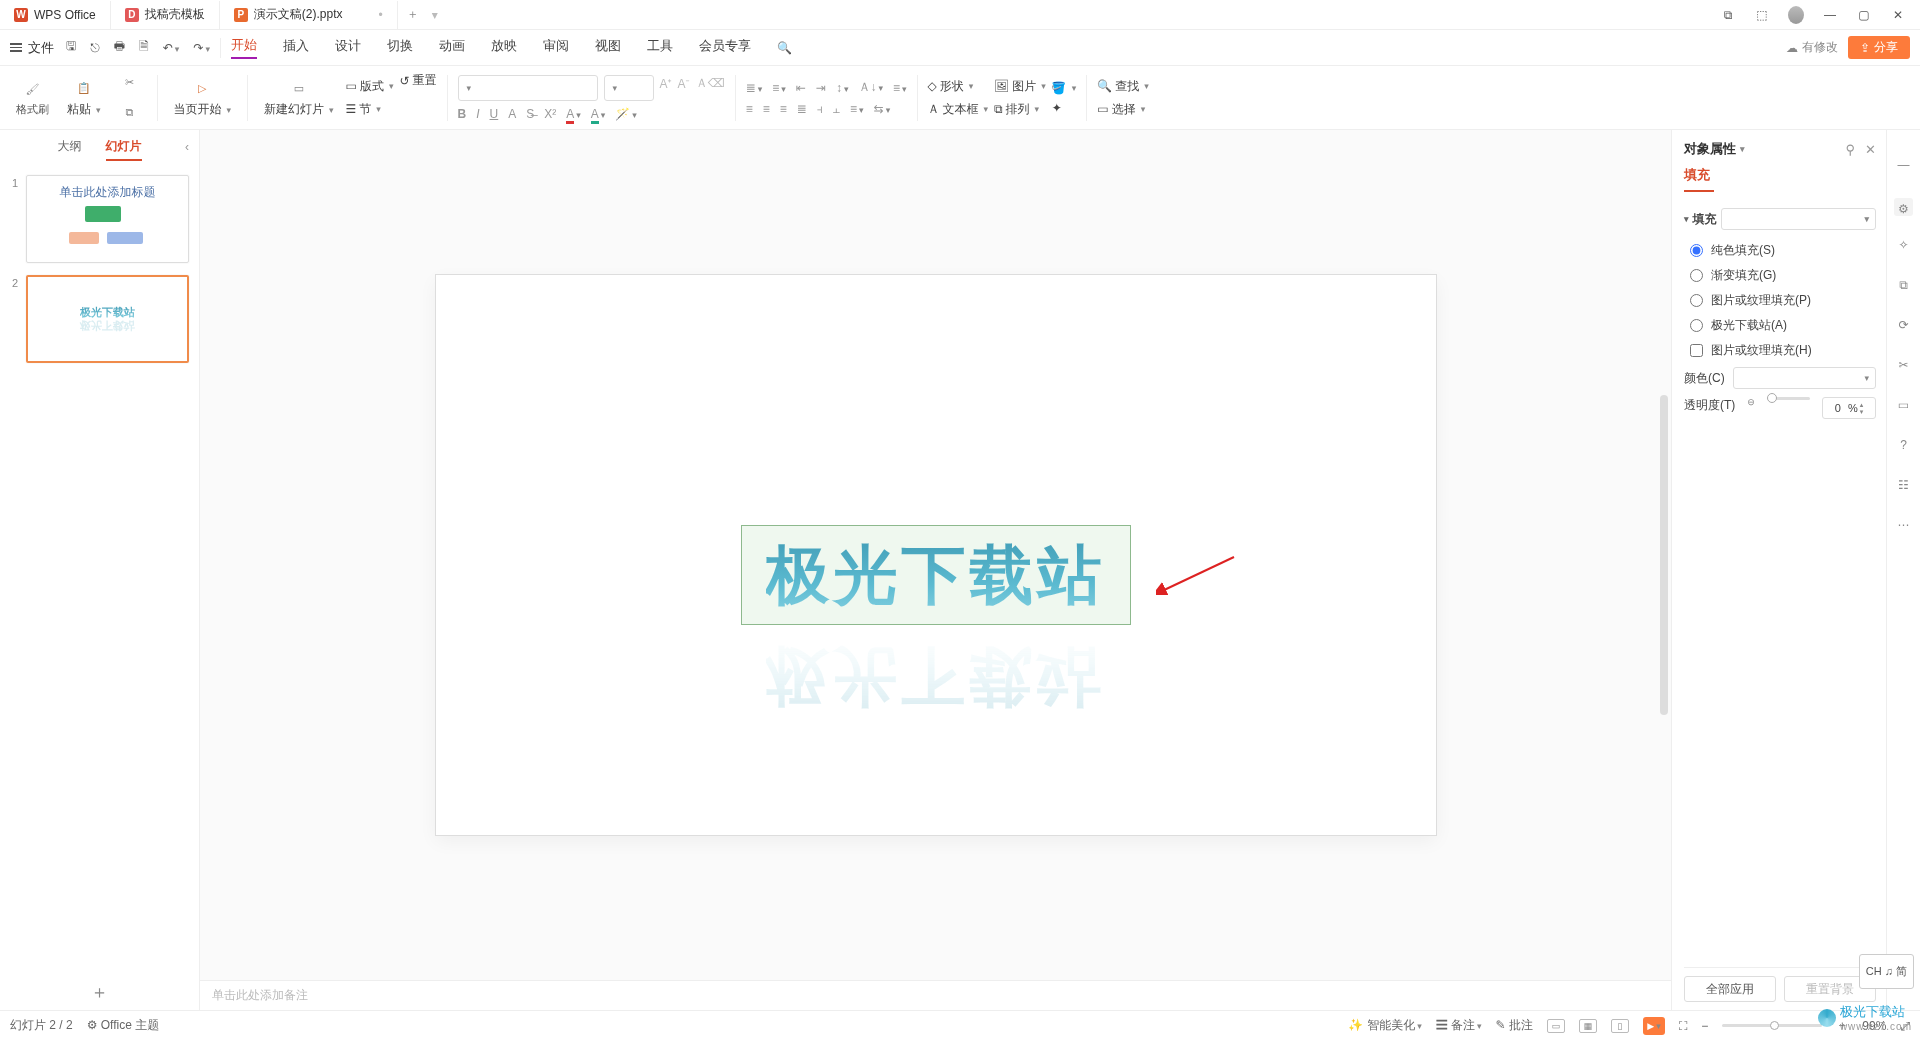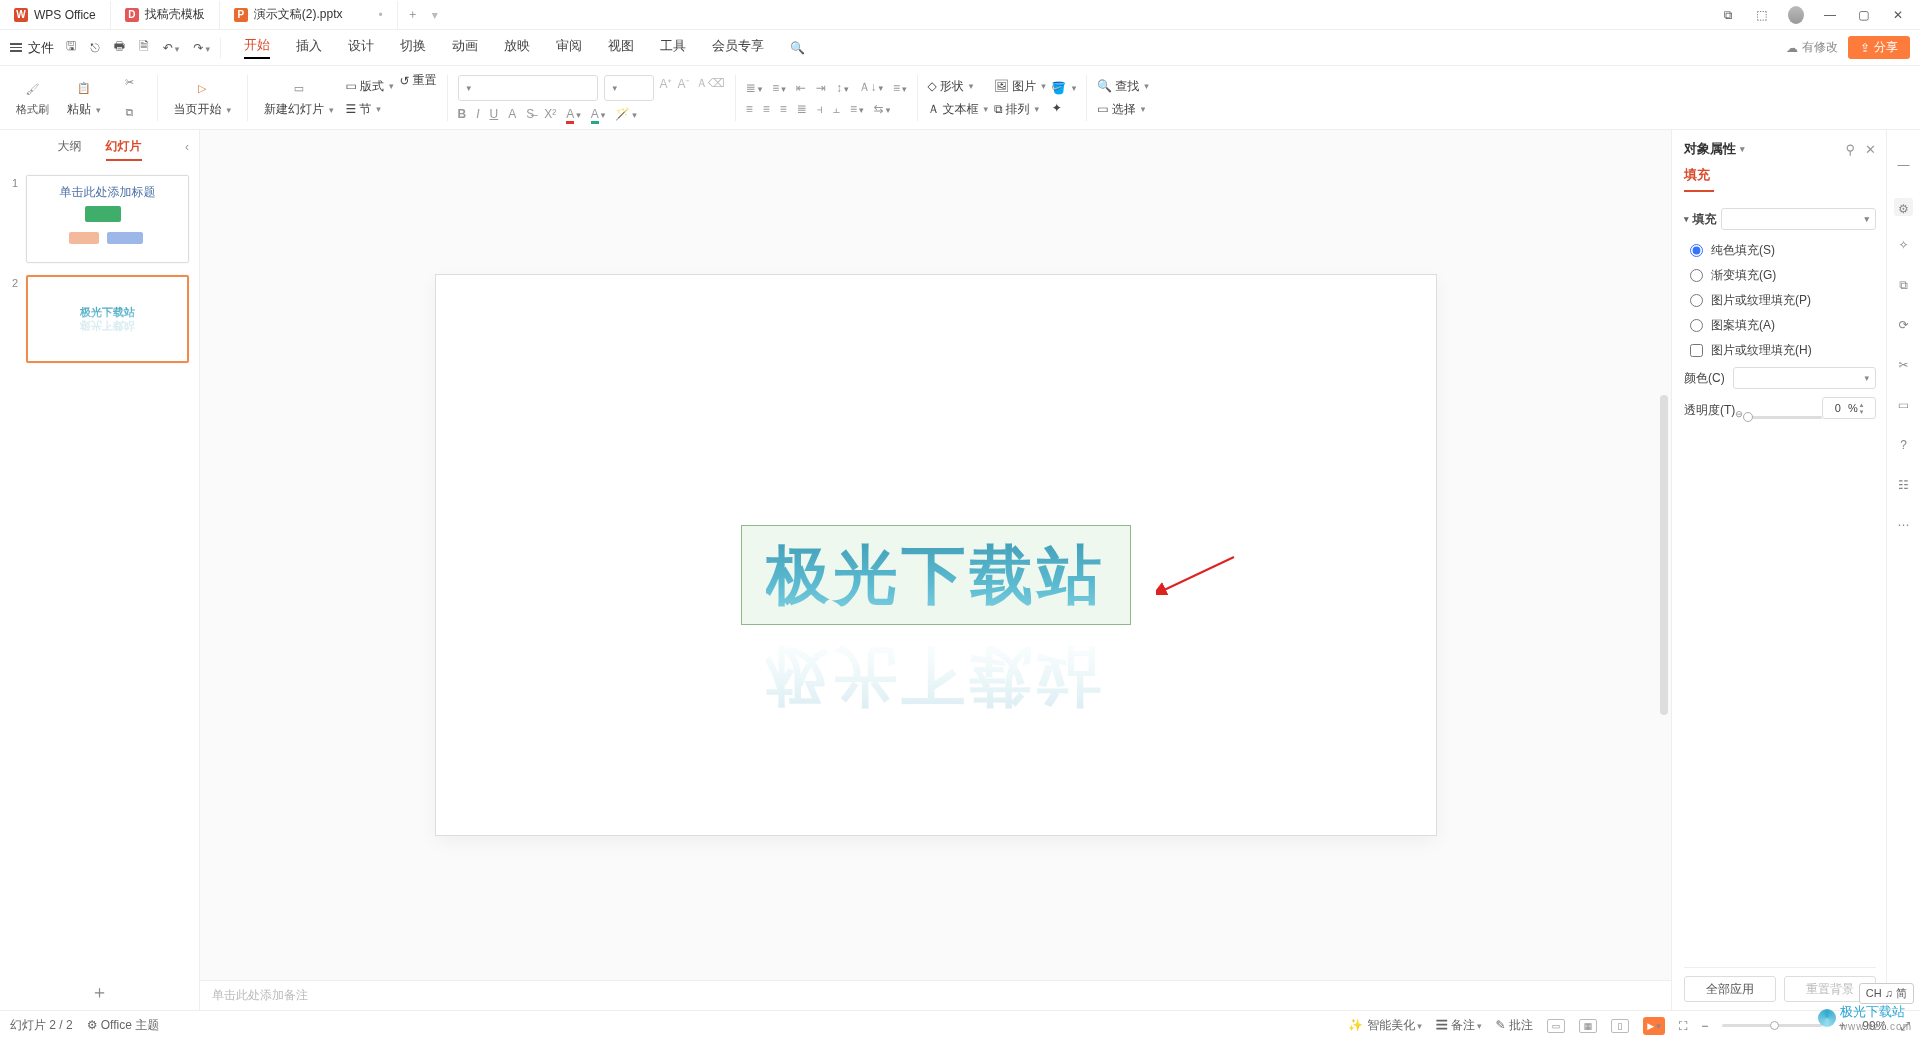--- a/index.html
+++ b/index.html
@@ -15,21 +15,21 @@
 
 .menubar { height:36px; display:flex; align-items:center; padding:0 10px; border-bottom:1px solid #eee; }
 .hamburger { display:flex; flex-direction:column; gap:2px; margin-right:6px; }
 .hamburger i { width:12px; height:1.5px; background:#555; display:block; }
 .menubar .file { font-size:13px; margin-right:12px; }
 .quickbar { display:flex; gap:14px; color:#555; align-items:center; }
 .quickbar span { cursor:pointer; }
 .divider-v { width:1px; height:20px; background:#eee; margin:0 10px; }
 .menus { display:flex; gap:26px; align-items:center; }
 .menus .mi { font-size:13px; color:#444; cursor:pointer; padding-bottom:3px; }
-.menus .mi.active { color:#d94b2b; border-bottom:2px solid #000000;margin-left:13px; }
+.menus .mi.active { color:#d94b2b; border-bottom:2px solid #a21caf; }
 .right-top { margin-left:auto; display:flex; align-items:center; gap:10px; color:#555; }
 .share-btn { background:#fd7b3b; color:#fff; padding:3px 12px; border-radius:3px; display:flex; align-items:center; gap:4px; cursor:pointer; }
 .cloud-pill { display:flex; align-items:center; gap:4px; color:#888; }
 
 .ribbon { height:64px; display:flex; align-items:center; padding:0 10px; border-bottom:1px solid #eee; gap:6px; }
 .rgrp { display:flex; flex-direction:column; align-items:center; gap:2px; color:#555; font-size:11px; padding:0 6px; }
 .rico { width:22px; height:22px; color:#888; display:flex; align-items:center; justify-content:center; }
 .rsplit { width:1px; height:46px; background:#eee; margin:0 4px;}
 .rsel { display:flex; align-items:center; gap:3px; cursor:pointer; font-size:12px; color:#444;}
 .drop::after { content:"▾"; font-size:9px; margin-left:2px; color:#888;}
@@ -74,36 +74,36 @@
 .pp-hdr { display:flex; align-items:center; justify-content:space-between; padding:4px 0 8px; font-size:13px;}
 .pp-hdr .t { display:flex; align-items:center; gap:4px; font-weight:600;}
 .pp-hdr .acts { display:flex; gap:10px; color:#999;}
 .pp-tab { color:#d94b2b; font-size:13px; font-weight:600; padding-bottom:6px; border-bottom:2px solid #d94b2b; width:30px; margin-bottom:10px;}
 .pp-sec { font-size:12px; font-weight:600; color:#444; margin:6px 0 8px; display:flex; align-items:center; gap:4px;}
 .pp-sec::before { content:"▾"; font-size:9px; color:#666;}
 .pp-row { display:flex; align-items:center; gap:8px; margin:4px 0; font-size:12px; color:#444;}
 .pp-row input[type=radio], .pp-row input[type=checkbox]{ accent-color:#3671ff; margin-left:6px; }
 .pp-combo { flex:1; height:22px; border:1px solid #ddd; border-radius:3px; display:flex; align-items:center; justify-content:flex-end; padding:0 6px; color:#888;}
 .pp-combo::after { content:"▾"; font-size:9px; color:#888;}
-.pp-slider { display:flex; align-items:flex-end; gap:0;}
+.pp-slider { display:flex; align-items:flex-start; gap:12px;}
 .slider { flex:1; height:3px; background:#ddd; border-radius:2px; position:relative;}
 .slider i { position:absolute; left:0; top:-4px; width:10px; height:10px; background:#fff; border:1px solid #aaa; border-radius:50%;}
 .pp-num { width:54px; height:22px; border:1px solid #ddd; border-radius:3px; display:flex; align-items:center; justify-content:center; gap:2px; font-size:11px;}
 .spin { display:flex; flex-direction:column; font-size:7px; color:#888; line-height:7px;}
 .pp-footer { margin-top:auto; display:flex; gap:8px; padding:8px 0; border-top:1px solid #eee;}
 .pp-btn { flex:1; height:26px; border:1px solid #ddd; border-radius:3px; display:flex; align-items:center; justify-content:center; font-size:12px; color:#555; cursor:pointer;}
 .pp-btn.muted { color:#bbb; }
 
 .statusbar { position:absolute; left:0; right:0; bottom:0; height:30px; border-top:1px solid #eee; display:flex; align-items:center; padding:0 10px; font-size:12px; color:#666; background:#fff; gap:14px;}
 .statusbar .sr { margin-left:auto; display:flex; align-items:center; gap:14px;}
 .viewbtn { width:18px; height:14px; border:1px solid #bbb; border-radius:2px; cursor:pointer; display:inline-flex; align-items:center; justify-content:center; font-size:9px; color:#888;}
 .playbtn { width:22px; height:18px; background:#fd7b3b; border-radius:3px; display:flex; align-items:center; justify-content:center; color:#fff; font-size:9px; cursor:pointer;}
 .zoomtrack { width:100px; height:3px; background:#ddd; border-radius:2px; position:relative;}
 .zoomtrack i { position:absolute; width:9px; height:9px; background:#fff; border:1px solid #aaa; border-radius:50%; top:-3px; left:48%;}
-.imebox { position:absolute; right:6px; bottom:36px; border:1px solid #ccc; border-radius:3px; padding:2px 6px; font-size:11px; background:#fff; color:#555; display:flex; gap:4px; align-items:center;}
+.imebox { position:absolute; right:6px; bottom:51px; border:1px solid #ccc; border-radius:3px; padding:9px 6px; font-size:11px; background:#fff; color:#555; display:flex; gap:4px; align-items:center;}
 .watermark { position:absolute; right:8px; bottom:8px; font-size:13px; color:#2aa6d6; display:flex; align-items:center; gap:4px; }
 .watermark small{ color:#999; font-size:10px; display:block; letter-spacing:1px;}
 
 
 .th1 { position:relative; width:100%; height:100%; }
 .th1 .cap{ position:absolute; top:8px; left:0; right:0; text-align:center; font-size:12px; color:#4a6fa5; }
 .th1 .box{ position:absolute; border-radius:2px; font-size:7px; display:flex; align-items:center; justify-content:center; color:#fff;}
 .th1 .g1{ top:30px; left:58px; width:36px; height:16px; background:#3fae6b;}
 .th1 .g2{ top:56px; left:42px; width:30px; height:12px; background:#f4b89a;}
 .th1 .g3{ top:56px; left:80px; width:36px; height:12px; background:#9db8e8;}
@@ -347,21 +347,21 @@
     <label class="pp-row">
         <input type="radio" style="">
         <span>渐变填充(G)</span>
       </label>
     <label class="pp-row">
         <input type="radio" style="">
         <span>图片或纹理填充(P)</span>
       </label>
     <label class="pp-row">
         <input type="radio" style="">
-        <span>图案填充(A)</span>
+        <span>极光下载站(A)</span>
       </label>
     <label class="pp-row">
         <input type="checkbox" style="">
         <span>图片或纹理填充(H)</span>
       </label>
     <div class="pp-row">
       <span>颜色(C)</span>
       <span class="pp-combo"></span>
     </div>
     <div class="pp-row pp-slider">

